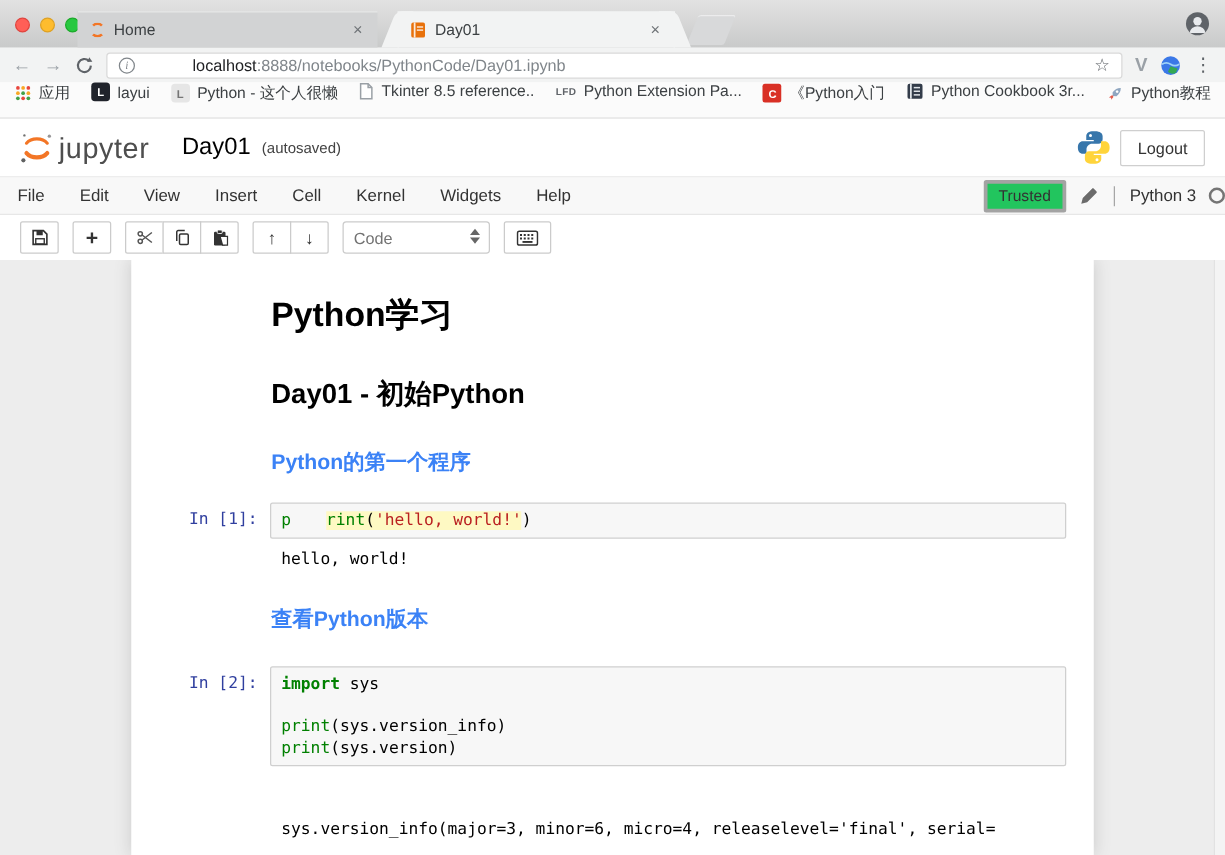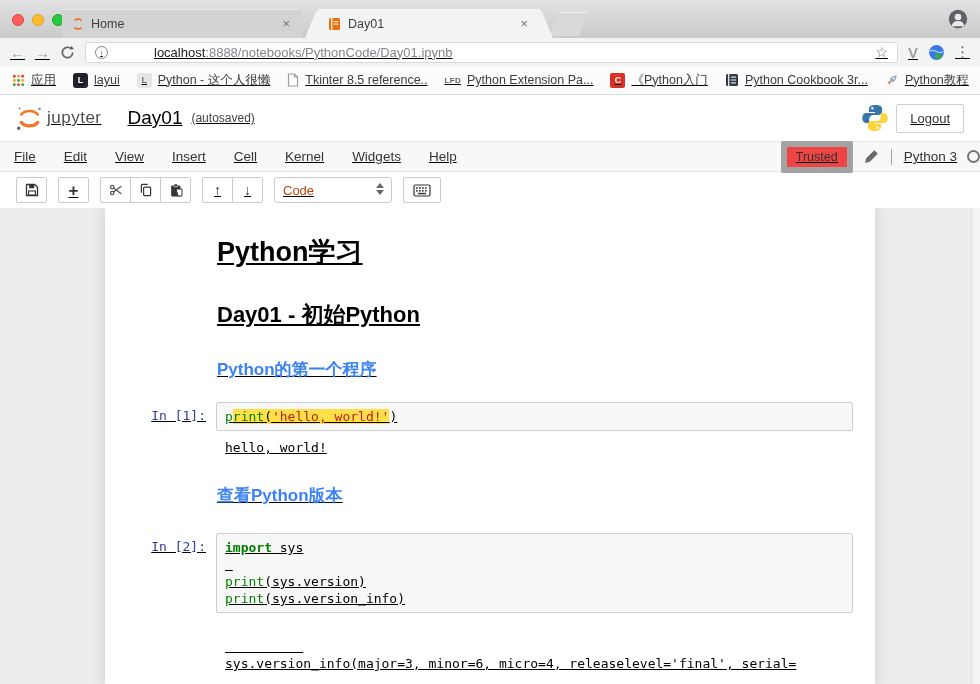--- a/index.html
+++ b/index.html
@@ -1,18 +1,18 @@
 <!DOCTYPE html>
 <html><head>
 <meta charset="utf-8">
 <style>
   * { box-sizing: border-box; margin: 0; padding: 0; }
   html,body { width: 980px; height: 684px; }
   body { font-family: "Liberation Sans", sans-serif; background:#fff; }
-  .screen { position:relative; width:980px; height:684px; overflow:hidden; background:#fff;text-decoration:underline; }
+  .screen { position:relative; width:980px; height:684px; overflow:hidden; background:#fff; }
 
   
   .titlebar { height:38px; background:linear-gradient(#e2e2e2,#c9caca); position:relative; }
   .lights { position:absolute; left:12px; top:14px; display:flex; gap:8px; }
   .light { width:12px; height:12px; border-radius:50%; }
   .light.red { background:#ff5f57; border:1px solid #e0443e; }
   .light.yellow { background:#febc2e; border:1px solid #dea123; }
   .light.green { background:#28c840; border:1px solid #1aab29; }
   .tabstrip { position:absolute; left:62px; bottom:0; display:flex; align-items:flex-end; }
   .tab { position:relative; height:29px; display:flex; align-items:center; gap:7px;
@@ -39,63 +39,63 @@
                 font-size:9px; font-style:italic; font-family:"Liberation Serif",serif;
                 display:flex; align-items:center; justify-content:center; flex:none; }
   .url-host { color:#202124;margin-left:39px; }
   .url-rest { color:#80868b; }
   .url-star { margin-left:auto; color:#5f6368; font-size:14px; }
   .ext-v { color:#9aa0a6; font-weight:bold; font-size:15px; }
   .menu-dots { color:#5f6368; font-size:15px; }
 
   
   .bookmarks { height:29px; background:#fbfbfb; border-bottom:1px solid #dcdcdc;
-               display:flex; align-items:center; padding:0 12px; gap:17px; font-size:12.5px; color:#3c4043; white-space:nowrap; }
+               display:flex; align-items:flex-start; padding:0 12px; gap:17px; font-size:12.5px; color:#3c4043; white-space:nowrap; }
   .bm { display:flex; align-items:center; gap:6px; }
   .bm-ico-sq { width:15px; height:15px; border-radius:3px; display:flex; align-items:center; justify-content:center;
                font-size:9px; font-weight:bold; flex:none; }
   .ico-layui { background:#20232b; color:#fff; }
   .ico-grayL { background:#e6e6e6; color:#757575; }
   .ico-redC  { background:#d93025; color:#fff; border-radius:2px; }
   .ico-lfd   { font-size:8px; font-weight:bold; color:#5f6368; letter-spacing:.3px; }
 
   
   .jheader { height:47px; background:#fff; border-bottom:1px solid #e7e7e7;
              display:flex; align-items:center; padding:0 16px; }
   .jlogo { display:flex; align-items:center; gap:4px; }
-  .jlogo-text { font-size:17px; color:#4e4e4e; letter-spacing:.5px; }
+  .jlogo-text { font-size:23px; color:#4e4e4e; letter-spacing:.5px; }
   .nbtitle { font-size:19px; color:#000; margin-left:26px; }
   .autosaved { font-size:12px; color:#424242; margin-left:9px; }
   .jheader-right { margin-left:auto; display:flex; align-items:center; gap:6px;justify-content:space-between; }
   .logout-btn { border:1px solid #cfcfcf; border-radius:2px; background:#fff; padding:6px 13px;
                 font-size:13px; color:#333; }
 
   
   .menubar { height:30px; background:#f8f8f8; border-bottom:1px solid #e7e7e7;
              display:flex; align-items:center; padding:0 0; font-size:13.5px; color:#333; }
   .menu-item { padding:0 14px; }
   .menubar-right { margin-left:auto; display:flex; align-items:center; gap:10px; }
-  .trusted-btn { border:6px solid #a3a3a3; border-radius:2px; background:#ef4444; padding:3px 9px; font-size:12.5px; color:#333;margin-left:33px; }
+  .trusted-btn { border:3px solid #a3a3a3; border-radius:2px; background:#22c55e; padding:3px 9px; font-size:12.5px; color:#333;margin-left:33px; }
   .mb-divider { width:1px; height:16px; background:#a6a6a6; margin:0 2px; }
   .kernel-name { font-size:13.5px; color:#333; }
   .kernel-circle { width:13px; height:13px; border:2px solid #757575; border-radius:50%; }
 
   
   .toolbar { height:36px; background:#fff; display:flex; align-items:center; padding:0 16px; gap:11px; }
   .btn-group { display:flex; }
   .tbtn { min-width:31px; height:26px; background:#fff; border:1px solid #cbcbcb; margin-right:-1px;
           display:flex; align-items:center; justify-content:center; gap:5px; font-size:13px; color:#333; padding:0 7px; }
   .btn-group .tbtn:first-child { border-radius:2px 0 0 2px; }
   .btn-group .tbtn:last-child  { border-radius:0 2px 2px 0; margin-right:0; }
   .btn-group .tbtn:only-child  { border-radius:2px; }
   .tbtn .glyph { font-size:14px; line-height:1; color:#333; }
   .stop-square { width:11px; height:11px; background:#1a1a1a; }
   .ff-icons { display:flex; gap:1px; }
   .celltype-select { width:118px; height:26px; border:1px solid #cbcbcb; border-radius:3px; background:#fff;
-                     display:flex; align-items:center; padding:0 8px; font-size:13px; color:#c2410c; position:relative; }
+                     display:flex; align-items:center; padding:0 8px; font-size:13px; color:#737373; position:relative; }
   .sel-arrows { position:absolute; right:7px; top:5px; display:flex; flex-direction:column; gap:2px; }
   .sel-arrows i { display:block; width:0; height:0; border-left:4px solid transparent; border-right:4px solid transparent; }
   .sel-arrows .up { border-bottom:5px solid #666; }
   .sel-arrows .dn { border-top:5px solid #666; }
 
   
   .site { height:476px; background:#ededed; display:flex; justify-content:center; overflow:hidden; position:relative; }
   .scrolltrack { position:absolute; right:0; top:0; bottom:0; width:9px; background:#f4f4f4; border-left:1px solid #e2e2e2; }
   .container { width:770px; background:#fff; box-shadow:0 0 12px 1px rgba(87,87,87,.2); padding-top:14px; min-height:100%; }
 
@@ -108,21 +108,21 @@
   .prompt { width:96px; flex:none; text-align:right; padding:6px 10px 0 0;
             font-family:"DejaVu Sans Mono",monospace; font-size:13px; color:#303f9f; white-space:nowrap; }
   .inputbox { flex:1; border:1px solid #cfcfcf; border-radius:2px; background:#f7f7f7;
               padding:5px 8px; font-family:"DejaVu Sans Mono",monospace; font-size:13px; line-height:17px; color:#000; }
   .outputrow { display:flex; padding:4px 22px 10px 15px; }
   .out-spacer { width:96px; flex:none; }
   .outputtext { flex:1; padding-left:9px; font-family:"DejaVu Sans Mono",monospace; font-size:13px; line-height:17px; color:#000; white-space:pre-wrap; }
   .cm-builtin { color:#008000; }
   .cm-keyword { color:#008000; font-weight:bold; }
   .cm-string  { color:#ba2121; }
-  .sel-hl { background:#fde047; }
+  .sel-hl { background:#fef9c3;margin-left:28px; }
 
   svg { display:block; }
 </style>
 </head>
 <body>
 
 <div class="screen">
 
   <div class="titlebar">
     <div class="lights">
@@ -384,22 +384,22 @@
 
       <div class="mdcell" style="padding-top:14px">
         <h3>查看Python版本</h3>
       </div>
 
       <div class="codecell" style="padding-top:10px">
         <div class="prompt">In [2]:</div>
         <div class="inputbox">
           <div><span class="cm-keyword">import</span><span> sys</span></div>
           <div>&nbsp;</div>
+          <div><span class="cm-builtin">print</span><span>(sys.version_info)</span></div>
           <div><span class="cm-builtin">print</span><span>(sys.version)</span></div>
-          <div><span class="cm-builtin">print</span><span>(sys.version_info)</span></div>
         </div>
       </div>
       <div class="outputrow">
         <div class="out-spacer"></div>
         <div class="outputtext">
           <div>sys.version_info(major=3, minor=6, micro=4, releaselevel='final', serial=</div>
           
           
           
         </div>

